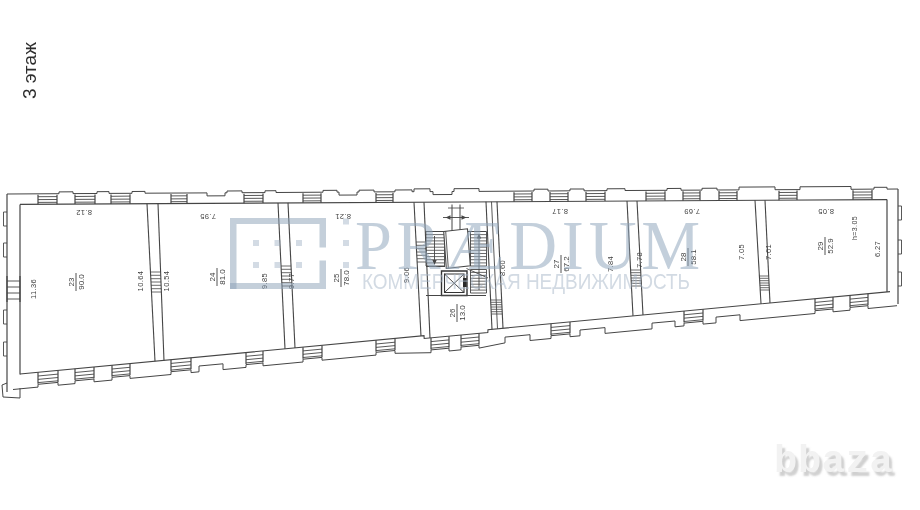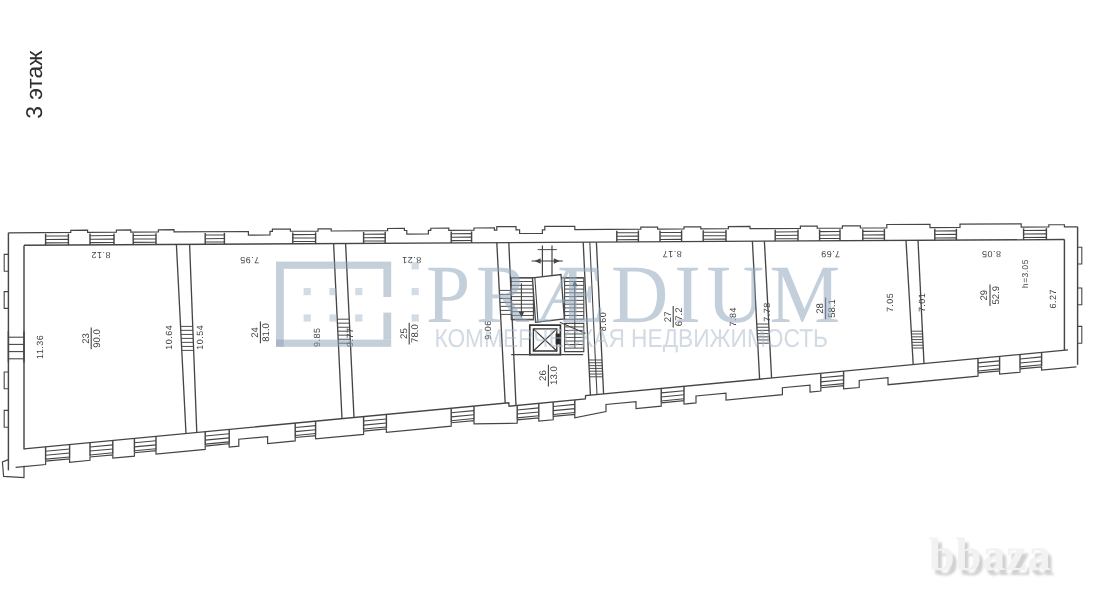--- a/index.html
+++ b/index.html
@@ -1,19 +1,19 @@
 <!DOCTYPE html>
 <html><head>
 <meta charset="utf-8">
 <style>
 html,body{margin:0;padding:0;background:#ffffff;width:920px;height:510px;overflow:hidden;}
 #page{position:relative;width:920px;height:510px;background:#ffffff;}
 .floor{position:absolute;left:19px;top:99px;transform:rotate(-90deg);transform-origin:0 0;
   font-family:"Liberation Sans",sans-serif;font-size:19px;color:#2e2e2e;white-space:nowrap;}
-.bbaza{position:absolute;left:774px;top:440px;font-family:Liberation Serif, serif;
+.bbaza{position:absolute;left:774px;top:440px;font-family:Liberation Mono, monospace;
   font-weight:bold;font-size:39px;color:#f2f2f2;text-shadow:3px 4px 2px rgba(176,176,176,0.6);
   letter-spacing:0.5px;}
 </style>
 </head>
 <body>
 <div id="page">
 
 <div class="floor">3 этаж</div>
 <svg width="920" height="510" viewBox="0 0 920 510">
 

